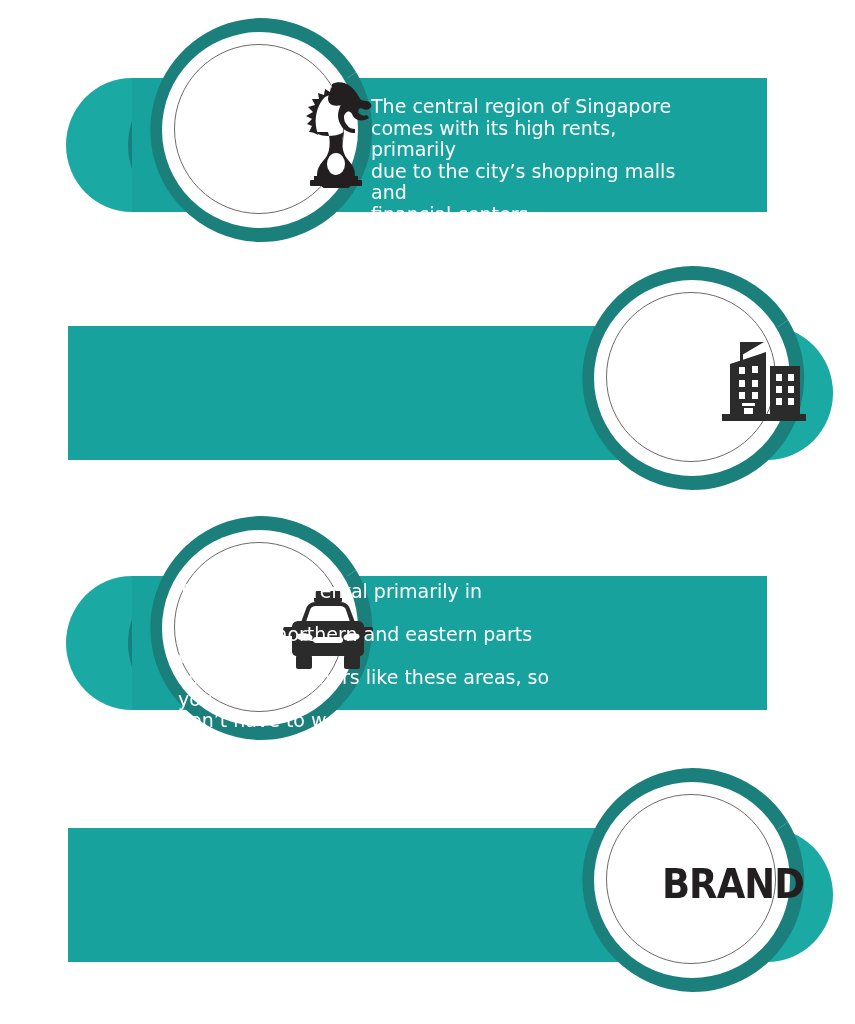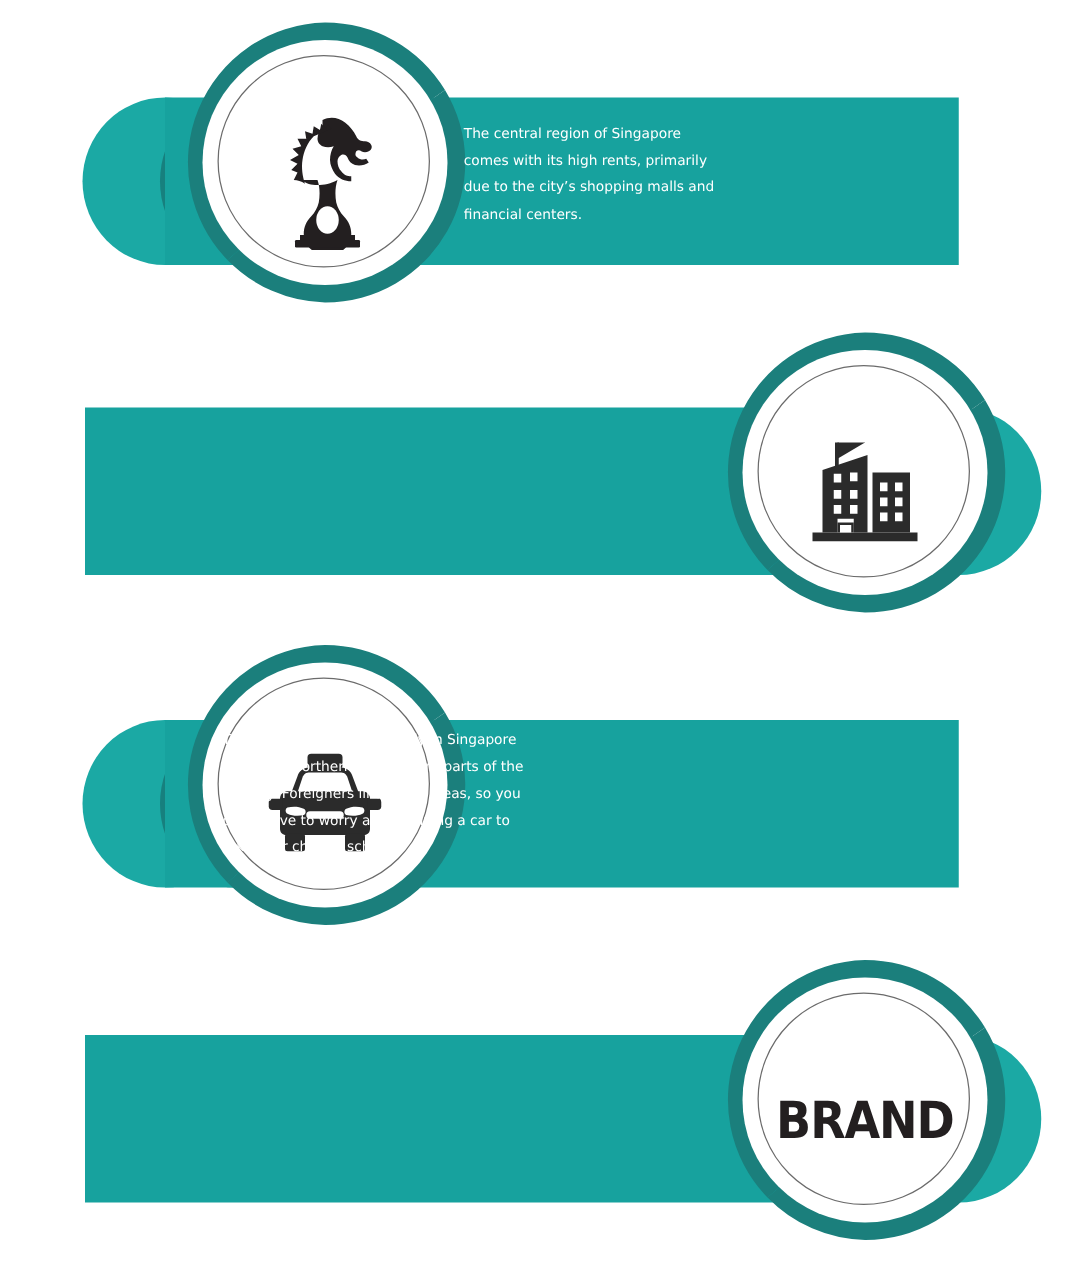--- a/index.html
+++ b/index.html
@@ -95,44 +95,44 @@
     top: 34px;
     width: 170px;
     height: 170px;
     border: 1.4px solid #6b6b6b;
     border-radius: 50%;
     box-sizing: border-box;
     z-index: 3;
   }
   .medallion .icon-wrap {
     position: absolute;
-    left: 0; top: 16px;
+    left: 0; top: 4px;
     width: 240px; height: 240px;
     display: flex;
     align-items: center;
-    justify-content: center;
+    justify-content: flex-end;
     z-index: 4;
   }
   .medallion .icon-wrap svg { display: block; }
 
   .brand-text {
     font-family: "DejaVu Sans", "Liberation Sans", sans-serif;
     font-weight: bold;
     font-size: 41px;
     letter-spacing: -1px;
     color: #231f20;
     transform: scaleX(0.9);
   }
 
   
   .copy {
     position: absolute;
     z-index: 6;
     color: #ffffff;
-    font-size: 11px;
+    font-size: 19px;
     line-height: 21.5px;
     font-family: "DejaVu Sans", "Liberation Sans", sans-serif;
     white-space: pre-line;
   }
 
   
   #card-1 { top: 10px; }
   #card-1 .medallion { left: 140px; }
   #card-1 .lobe      { left: 128px; }
   #card-1 .copy      { left: 371px; top: 86px; width: 320px; }

